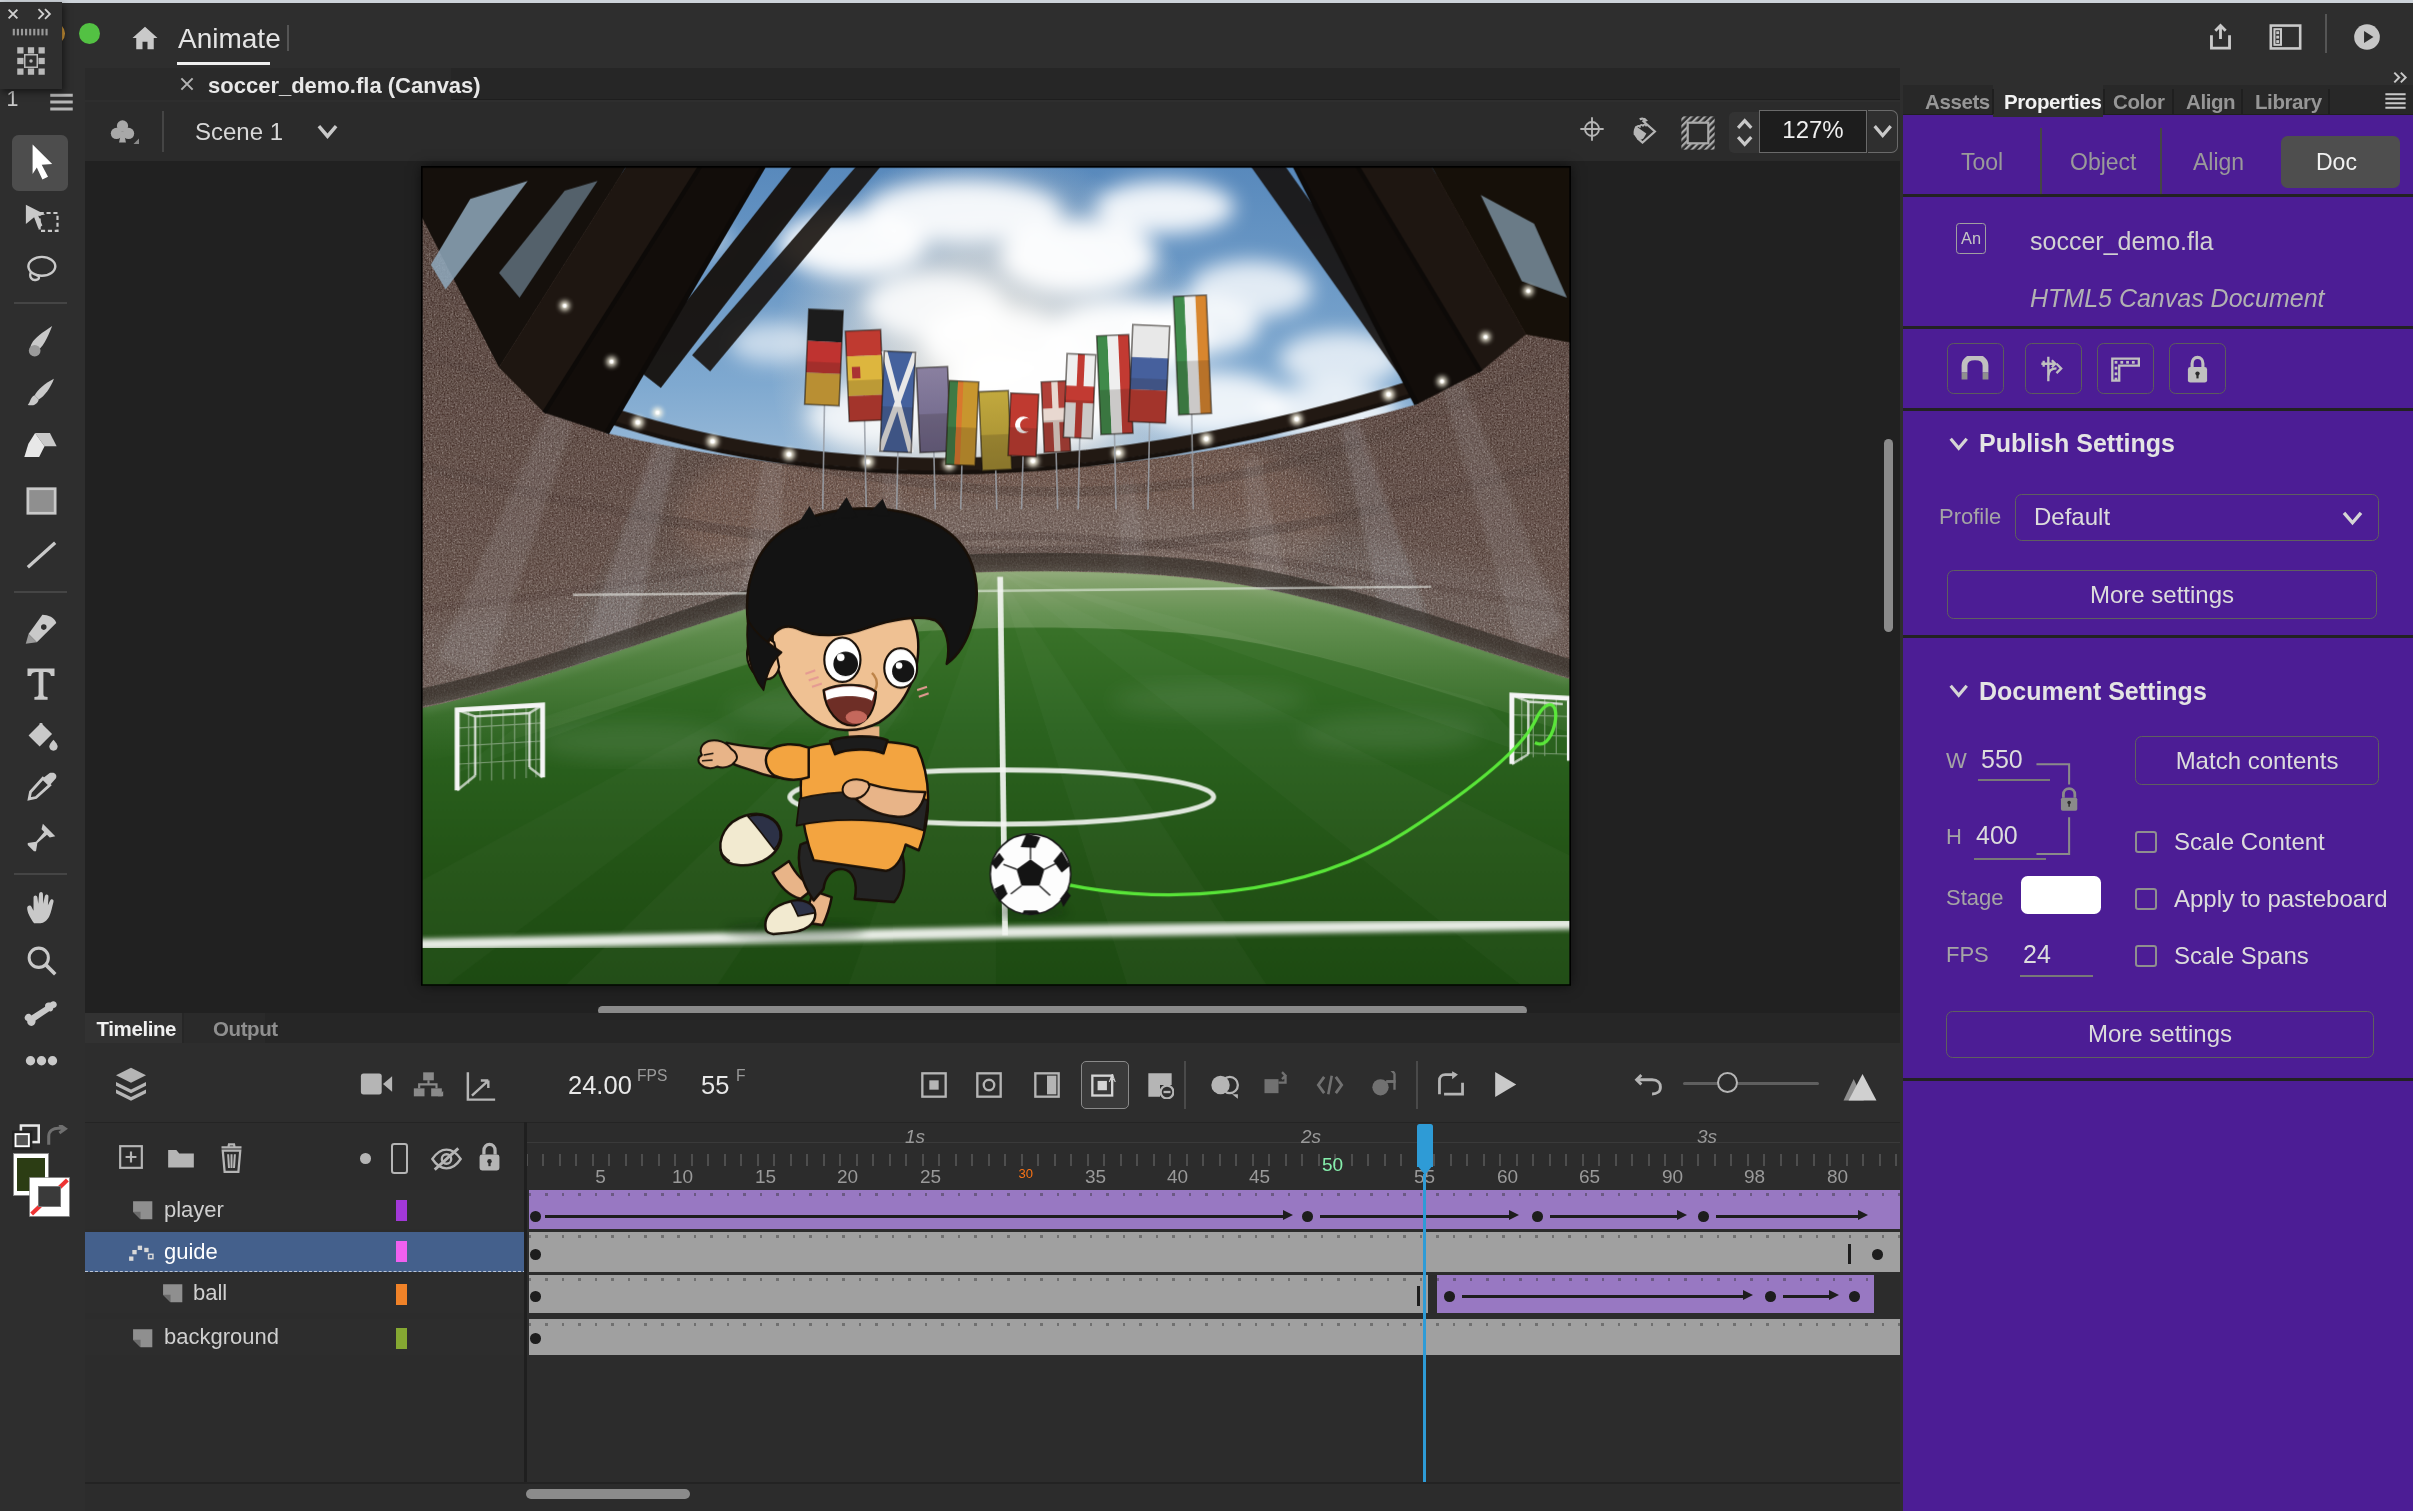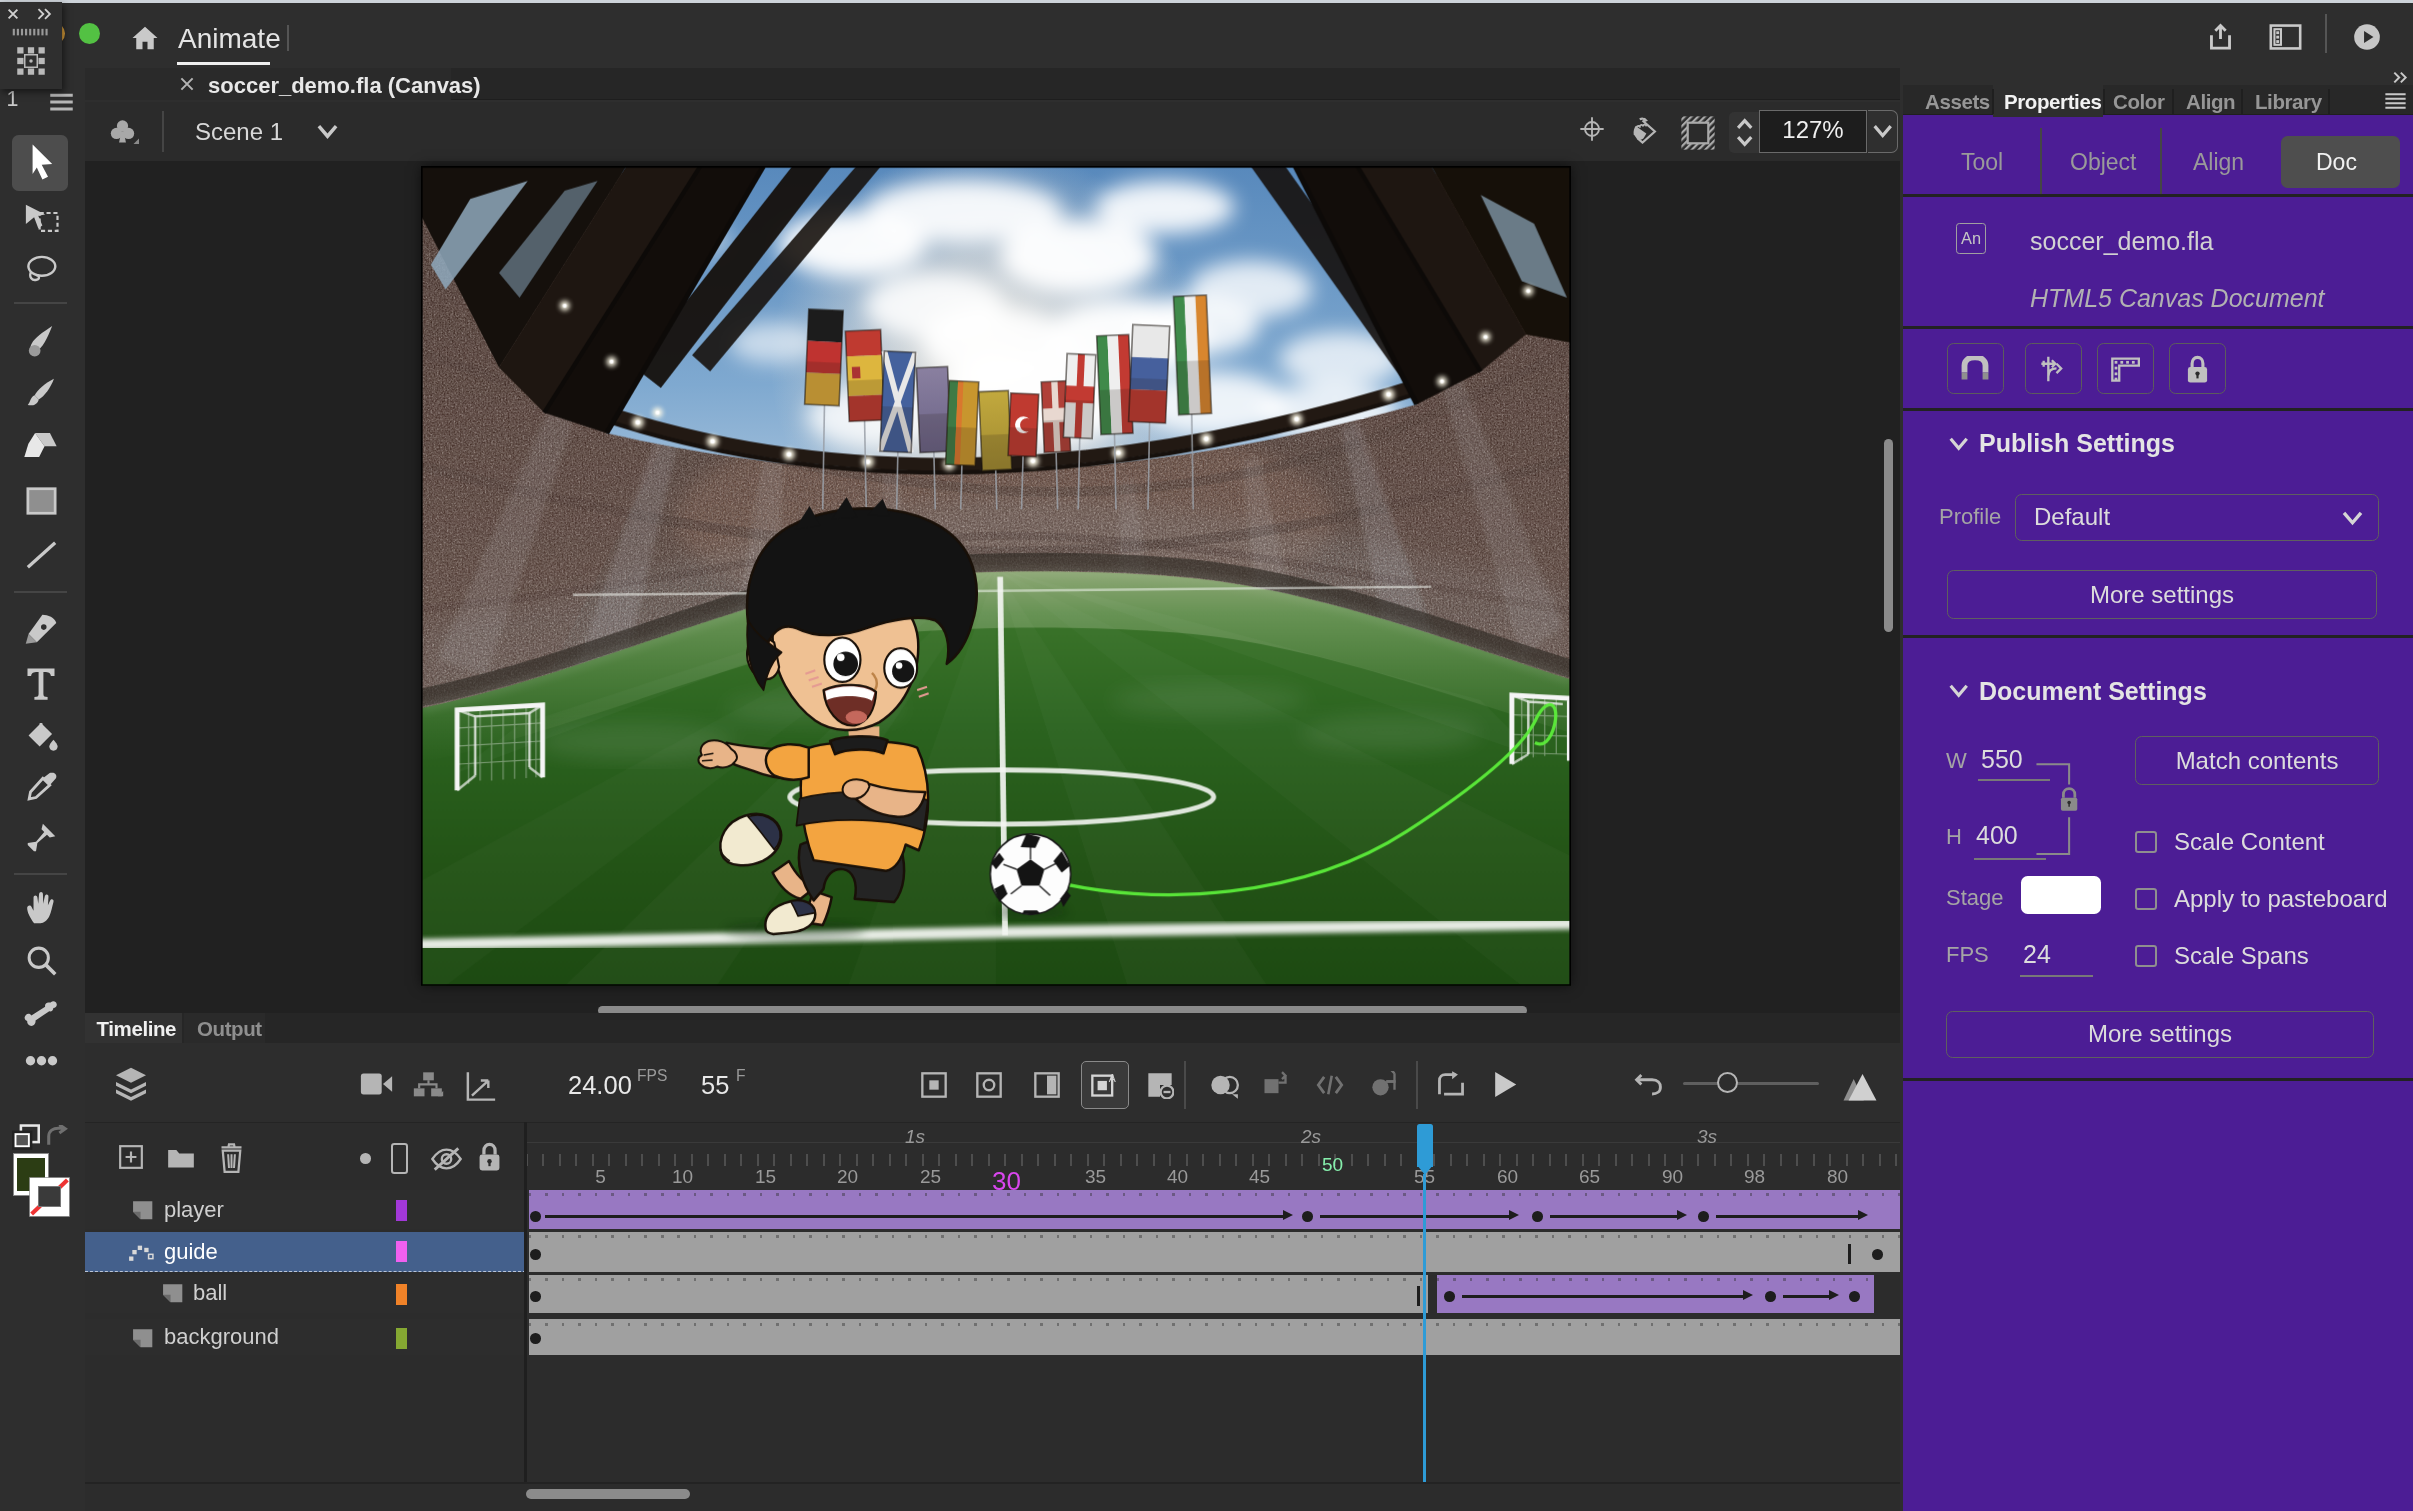--- a/index.html
+++ b/index.html
@@ -653,21 +653,21 @@
       <circle cx="12" cy="12" r="1.4" fill="#b9b9b9"></circle>
     </svg>
   </div>
 
   <div class="abs" id="timeline" style="left:85px;top:1013px;width:1815px;height:499px;background:#2c2c2c;overflow:hidden">
 
     <div class="abs" style="left:0;top:0;width:1815px;height:30px;background:#262626"></div>
     <div class="abs" style="left:0;top:0;width:97px;height:30px;background:#323232"></div>
     <div class="abs" style="left:11.5px;top:4.1px;font-size:20.5px;font-weight:bold;letter-spacing:-0.4px;color:#f0f0f0">Timeline</div>
     <div class="abs" style="left:99px;top:0;width:81px;height:30px;background:#2a2a2a"></div>
-    <div class="abs" style="left:112px;top:4.1px;font-size:20.5px;font-weight:bold;letter-spacing:-0.4px;color:#8f8f8f">Output</div>
+    <div class="abs" style="left:128px;top:4.1px;font-size:20.5px;font-weight:bold;letter-spacing:-0.4px;color:#8f8f8f">Output</div>
 
     <div class="abs" style="left:0;top:30px;width:1815px;height:79px;background:#2d2d2d"></div>
     <svg class="abs" style="left:28px;top:53px" width="36" height="35" viewBox="0 0 24 23">
       <path d="M12 1 L22 6 L12 11 L2 6 Z" fill="#b5b5b5"></path>
       <path d="M2 10.5 L12 15.5 L22 10.5 L22 13 L12 18 L2 13 Z" fill="#b5b5b5"></path>
       <path d="M2 15.5 L12 20.5 L22 15.5 L22 18 L12 23 L2 18 Z" fill="#b5b5b5"></path>
     </svg>
     <svg class="abs" style="left:274px;top:58px" width="35" height="26" viewBox="0 0 26 20">
       <rect x="1" y="2" width="16" height="16" rx="2" fill="#b5b5b5"></rect>
       <path d="M18 10 L25 4 L25 16 Z" fill="#b5b5b5"></path>
@@ -781,21 +781,21 @@
 
     <div class="abs" id="rulerticks" style="left:441px;top:141px;width:1374px;height:12.3px;
       background:repeating-linear-gradient(90deg,#4e4e4e 0 1.6px,transparent 1.6px 16.5px)"></div>
     <div class="abs" style="left:441px;top:109px;width:1374px;height:21.4px;border-bottom:1.6px solid #3a3a3a"></div>
     <div id="rnums">
         <div class="abs" style="left:495px;top:153px;width:41px;text-align:center;font-size:19px;color:#9a9a9a">5</div>
         <div class="abs" style="left:577px;top:153px;width:41px;text-align:center;font-size:19px;color:#9a9a9a">10</div>
         <div class="abs" style="left:660px;top:153px;width:41px;text-align:center;font-size:19px;color:#9a9a9a">15</div>
         <div class="abs" style="left:742px;top:153px;width:41px;text-align:center;font-size:19px;color:#9a9a9a">20</div>
         <div class="abs" style="left:825px;top:153px;width:41px;text-align:center;font-size:19px;color:#9a9a9a">25</div>
-        <div class="abs" style="left:907px;top:153px;width:41px;text-align:left;font-size:26px;color:#d946ef">30</div>
+        <div class="abs" style="left:907px;top:153px;width:41px;text-align:right;font-size:13px;color:#f97316">30</div>
         <div class="abs" style="left:990px;top:153px;width:41px;text-align:center;font-size:19px;color:#9a9a9a">35</div>
         <div class="abs" style="left:1072px;top:153px;width:41px;text-align:center;font-size:19px;color:#9a9a9a">40</div>
         <div class="abs" style="left:1154px;top:153px;width:41px;text-align:center;font-size:19px;color:#9a9a9a">45</div>
         <div class="abs" style="left:1237px;top:141px;width:41px;font-size:19px;color:#86efac">50</div>
         <div class="abs" style="left:1319px;top:153px;width:41px;text-align:center;font-size:19px;color:#9a9a9a">55</div>
         <div class="abs" style="left:1402px;top:153px;width:41px;text-align:center;font-size:19px;color:#9a9a9a">60</div>
         <div class="abs" style="left:1484px;top:153px;width:41px;text-align:center;font-size:19px;color:#9a9a9a">65</div>
         <div class="abs" style="left:1567px;top:153px;width:41px;text-align:center;font-size:19px;color:#9a9a9a">90</div>
         <div class="abs" style="left:1649px;top:153px;width:41px;text-align:center;font-size:19px;color:#9a9a9a">98</div>
         <div class="abs" style="left:1732px;top:153px;width:41px;text-align:center;font-size:19px;color:#9a9a9a">80</div>

